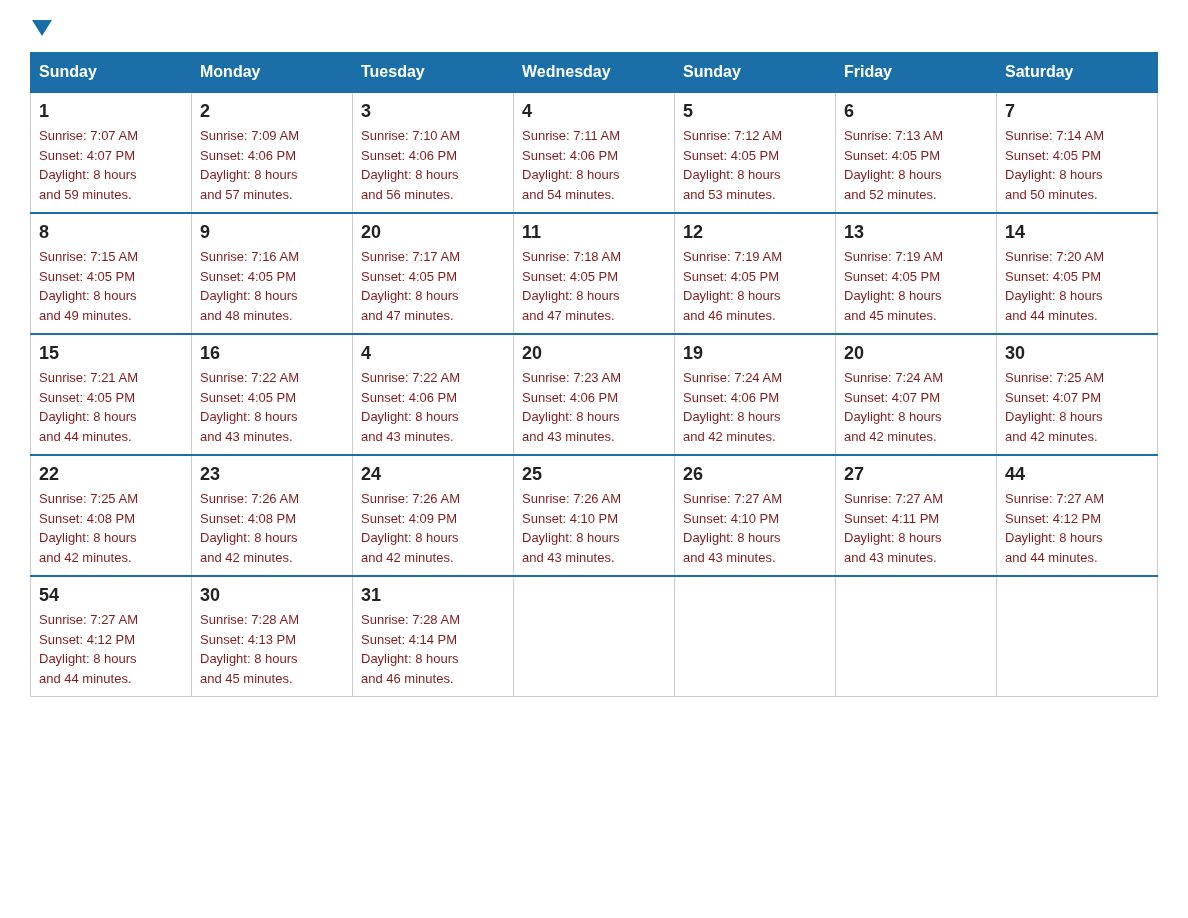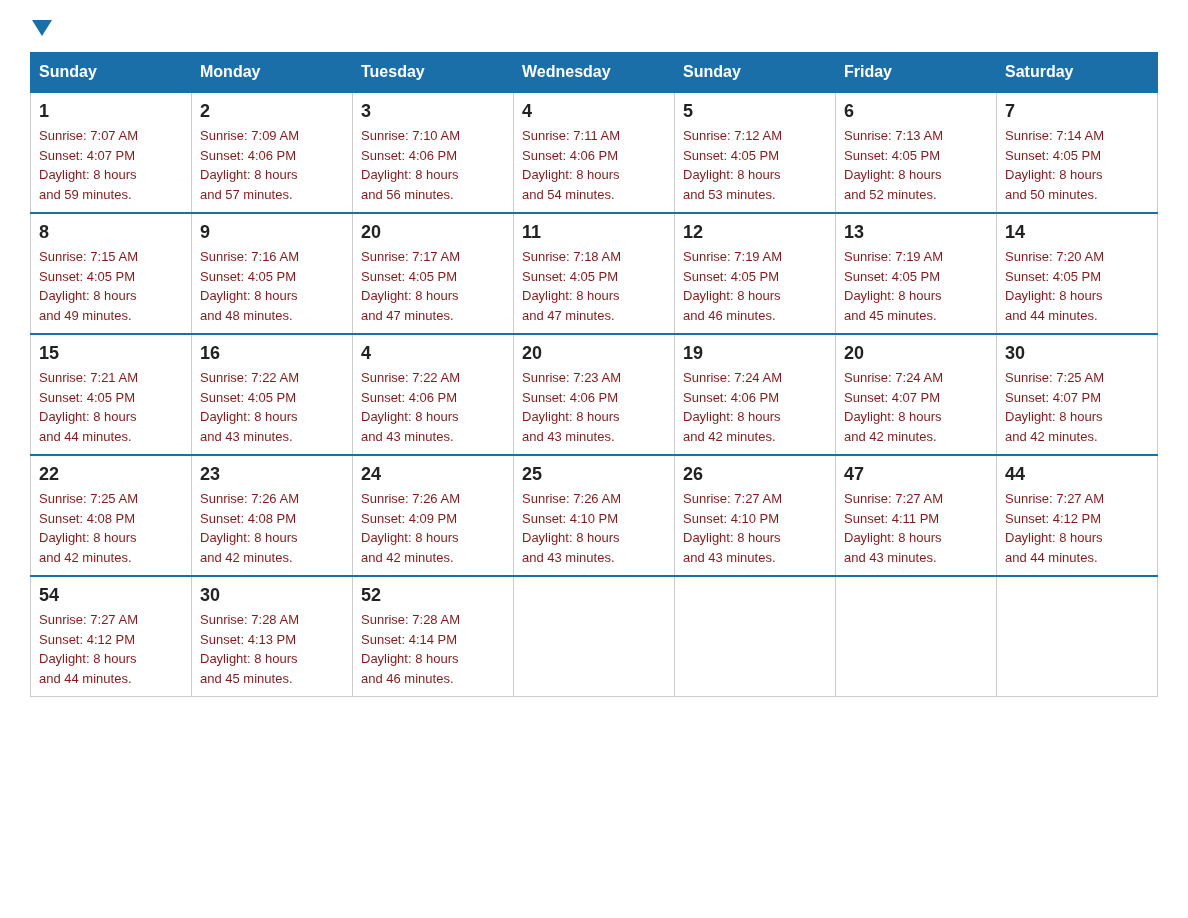--- a/index.html
+++ b/index.html
@@ -364,21 +364,21 @@
         <td>
         <span class="day-num">26</span>
         <div class="day-info">
           Sunrise: 7:27 AM<br>
           Sunset: 4:10 PM<br>
           Daylight: 8 hours<br>
           and 43 minutes.
         </div>
       </td>
         <td>
-        <span class="day-num">47</span>
+        <span class="day-num">27</span>
         <div class="day-info">
           Sunrise: 7:27 AM<br>
           Sunset: 4:11 PM<br>
           Daylight: 8 hours<br>
           and 43 minutes.
         </div>
       </td>
         <td>
         <span class="day-num">44</span>
         <div class="day-info">
@@ -402,21 +402,21 @@
         <td>
         <span class="day-num">30</span>
         <div class="day-info">
           Sunrise: 7:28 AM<br>
           Sunset: 4:13 PM<br>
           Daylight: 8 hours<br>
           and 45 minutes.
         </div>
       </td>
         <td>
-        <span class="day-num">52</span>
+        <span class="day-num">31</span>
         <div class="day-info">
           Sunrise: 7:28 AM<br>
           Sunset: 4:14 PM<br>
           Daylight: 8 hours<br>
           and 46 minutes.
         </div>
       </td>
         <td class="empty"></td>
         <td class="empty"></td>
         <td class="empty"></td>

